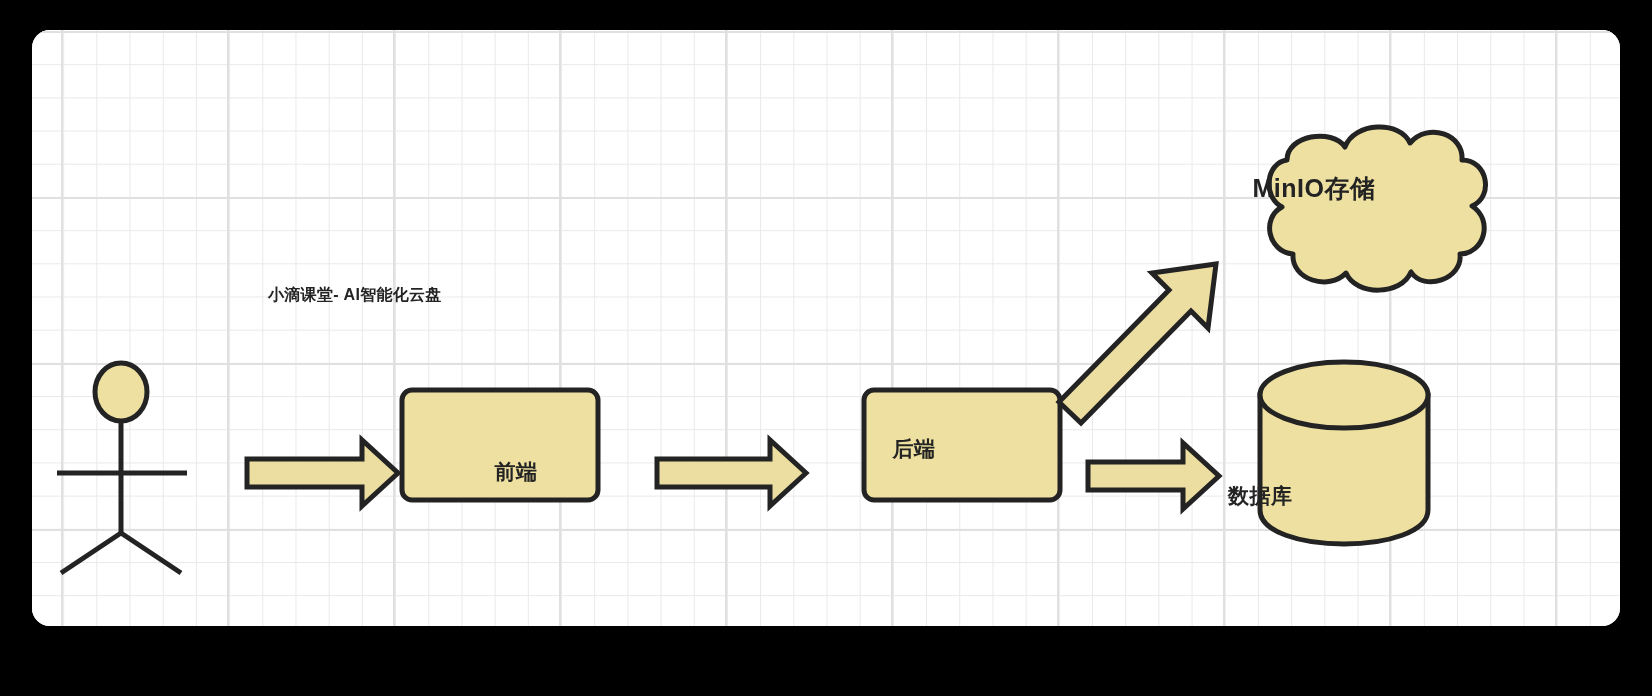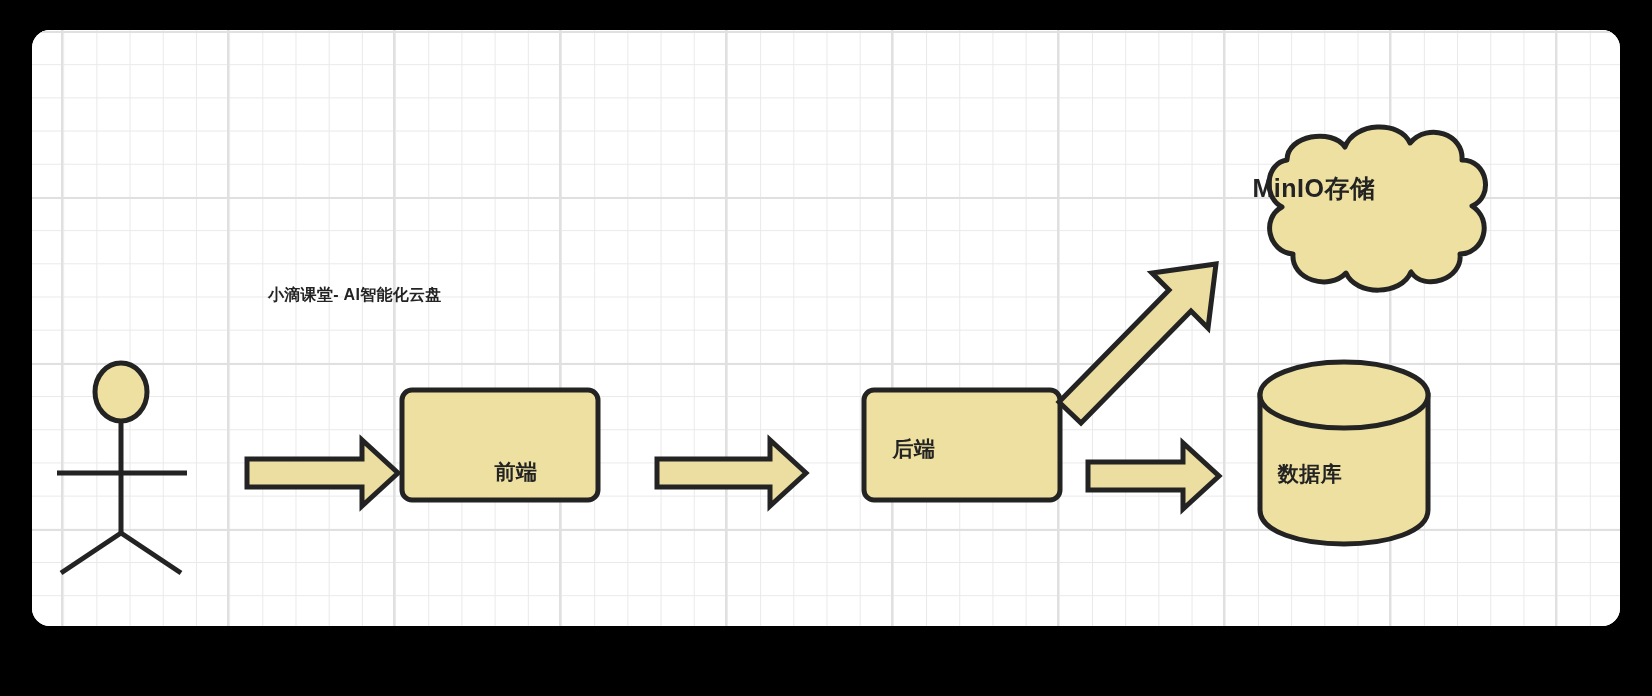--- a/index.html
+++ b/index.html
@@ -75,23 +75,22 @@
     text-align: center;
   }
   #label-backend {
     left: 800px;
     top: 405px;
     width: 164px;
     text-align: center;
   }
   #label-database {
     left: 1196px;
-    top: 430px;
+    top: 452px;
     width: 164px;
-    text-align: center;
   }
   #label-minio {
     left: 1200px;
     top: 142px;
     width: 164px;
     text-align: center;
     font-size: 25px;
   }
 </style>
 </head>

